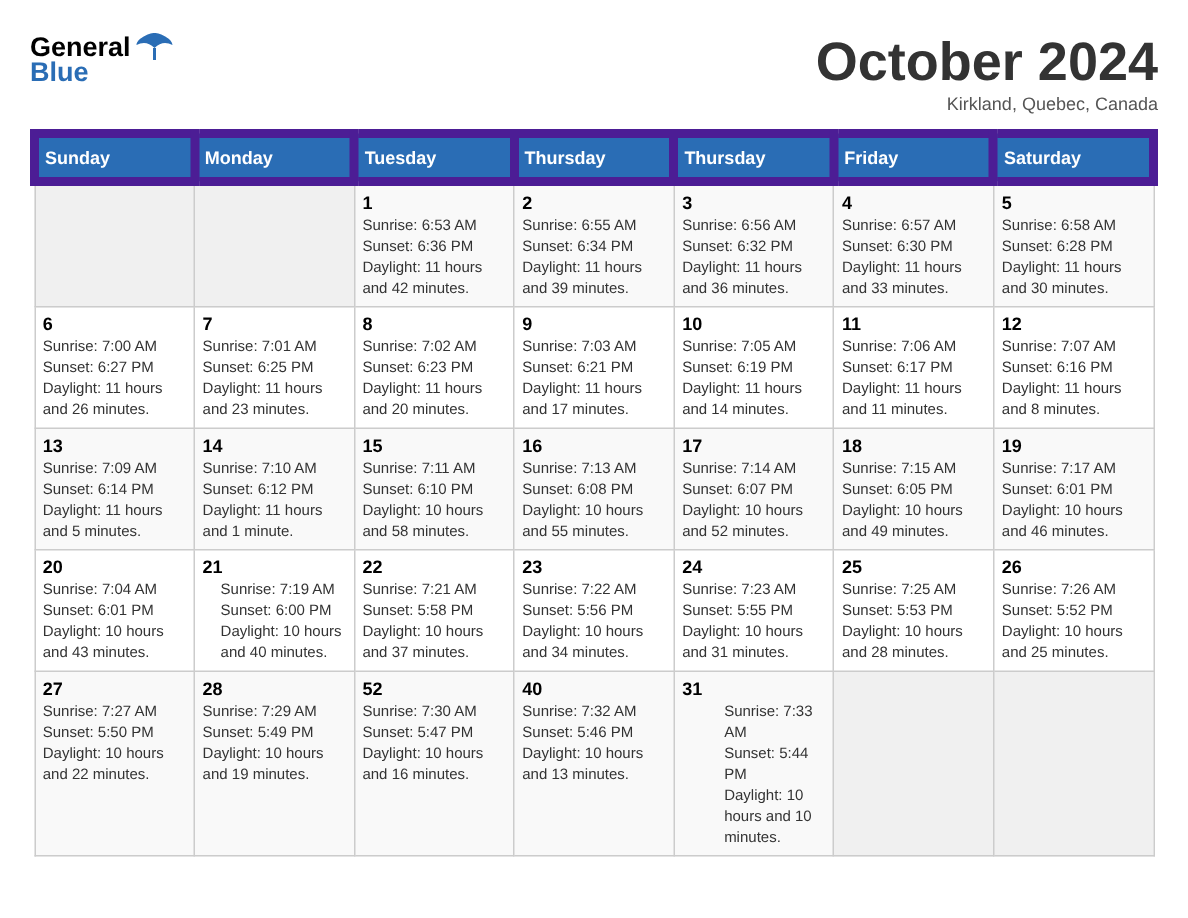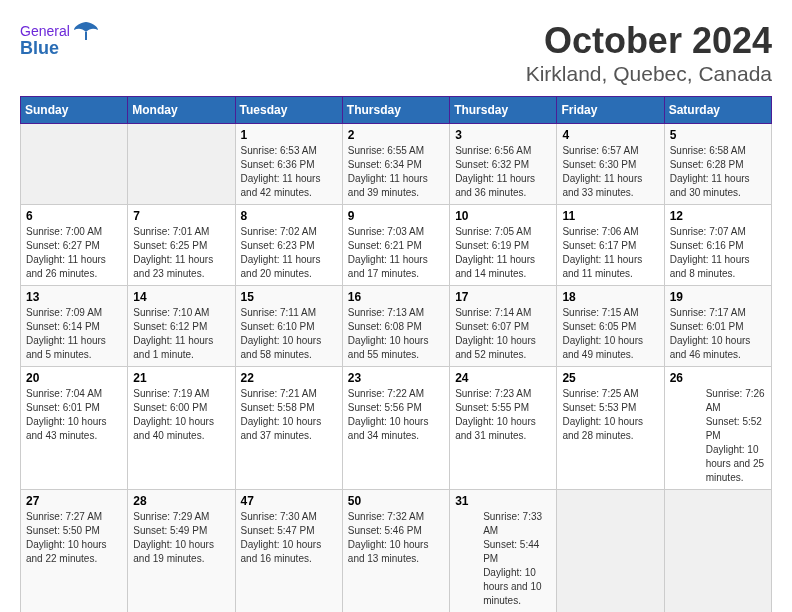--- a/index.html
+++ b/index.html
@@ -18,36 +18,36 @@
     }
     .title-section {
       text-align: right;
     }
     .month-title {
       font-size: 36px;
       font-weight: bold;
       color: #333;
     }
     .location-title {
-      font-size: 21px;
+      font-size: 12px;
       color: #555;
     }
     .calendar {
       width: 100%;
       border-collapse: collapse;
       font-size: 11px;
     }
     .calendar thead tr th {
       background-color: #2a6db5;
       color: #fff;
       padding: 6px 4px;
       text-align: left;
       font-size: 12px;
       font-weight: bold;
-      border: 1px solid #4c1d95;
+      border: 6px solid #4c1d95;
     }
     .calendar tbody tr td {
       border: 1px solid #ccc;
       padding: 4px 5px;
       vertical-align: top;
       width: calc(100% / 7);
       min-height: 80px;
       background: #fff;
     }
     .calendar tbody tr:nth-child(odd) td {
@@ -79,21 +79,21 @@
       display: flex;
       align-items: center;
     }
   </style>
 </head>
 <body>
 
 <div class="header-section">
   <div class="logo-wrapper">
     <div class="logo-line">
-      <span style="font-size:14px;font-weight:normal;color:#6d28d9;">General</span>
+      <span style="font-size:18px;font-weight:bold;color:#000000;">General</span>
       <svg width="28" height="22" viewBox="0 0 28 22" style="margin-left:2px;">
         <path d="M14 2 C18 2, 26 6, 26 10 C22 8, 18 8, 14 12 C10 8, 6 8, 2 10 C2 6, 10 2, 14 2Z" fill="#2a6db5"></path>
         <path d="M14 12 L14 20" stroke="#2a6db5" stroke-width="2"></path>
       </svg>
     </div>
     <span style="font-size:18px;font-weight:bold;color:#2a6db5;margin-top:-4px;text-align:right;">Blue</span>
   </div>
   <div class="title-section">
     <div class="month-title">October 2024</div>
     <div class="location-title">Kirkland, Quebec, Canada</div>
@@ -237,21 +237,21 @@
       </tr>
       <tr>
         <td>
           <span class="day-number">20</span>
           <div class="day-info" style="white-space: pre-line;">Sunrise: 7:04 AM
 Sunset: 6:01 PM
 Daylight: 10 hours and 43 minutes.</div>
         </td>
         <td>
           <span class="day-number">21</span>
-          <div class="day-info" style="white-space: pre-line;">Sunrise: 7:19 AM
+          <div class="day-info" style="white-space: pre-line; margin-left: 12px;">Sunrise: 7:19 AM
 Sunset: 6:00 PM
 Daylight: 10 hours and 40 minutes.</div>
         </td>
         <td>
           <span class="day-number">22</span>
           <div class="day-info" style="white-space: pre-line;">Sunrise: 7:21 AM
 Sunset: 5:58 PM
 Daylight: 10 hours and 37 minutes.</div>
         </td>
         <td>
@@ -267,46 +267,46 @@
 Daylight: 10 hours and 31 minutes.</div>
         </td>
         <td>
           <span class="day-number">25</span>
           <div class="day-info" style="white-space: pre-line;">Sunrise: 7:25 AM
 Sunset: 5:53 PM
 Daylight: 10 hours and 28 minutes.</div>
         </td>
         <td>
           <span class="day-number">26</span>
-          <div class="day-info" style="white-space: pre-line; margin-left: 36px;">Sunrise: 7:26 AM
+          <div class="day-info" style="white-space: pre-line;">Sunrise: 7:26 AM
 Sunset: 5:52 PM
 Daylight: 10 hours and 25 minutes.</div>
         </td>
       </tr>
       <tr>
         <td>
           <span class="day-number">27</span>
           <div class="day-info" style="white-space: pre-line;">Sunrise: 7:27 AM
 Sunset: 5:50 PM
 Daylight: 10 hours and 22 minutes.</div>
         </td>
         <td>
           <span class="day-number">28</span>
           <div class="day-info" style="white-space: pre-line;">Sunrise: 7:29 AM
 Sunset: 5:49 PM
 Daylight: 10 hours and 19 minutes.</div>
         </td>
         <td>
-          <span class="day-number">47</span>
+          <span class="day-number">52</span>
           <div class="day-info" style="white-space: pre-line;">Sunrise: 7:30 AM
 Sunset: 5:47 PM
 Daylight: 10 hours and 16 minutes.</div>
         </td>
         <td>
-          <span class="day-number">50</span>
+          <span class="day-number">40</span>
           <div class="day-info" style="white-space: pre-line;">Sunrise: 7:32 AM
 Sunset: 5:46 PM
 Daylight: 10 hours and 13 minutes.</div>
         </td>
         <td>
           <span class="day-number">31</span>
           <div class="day-info" style="white-space: pre-line; margin-left: 28px;">Sunrise: 7:33 AM
 Sunset: 5:44 PM
 Daylight: 10 hours and 10 minutes.</div>
         </td>

